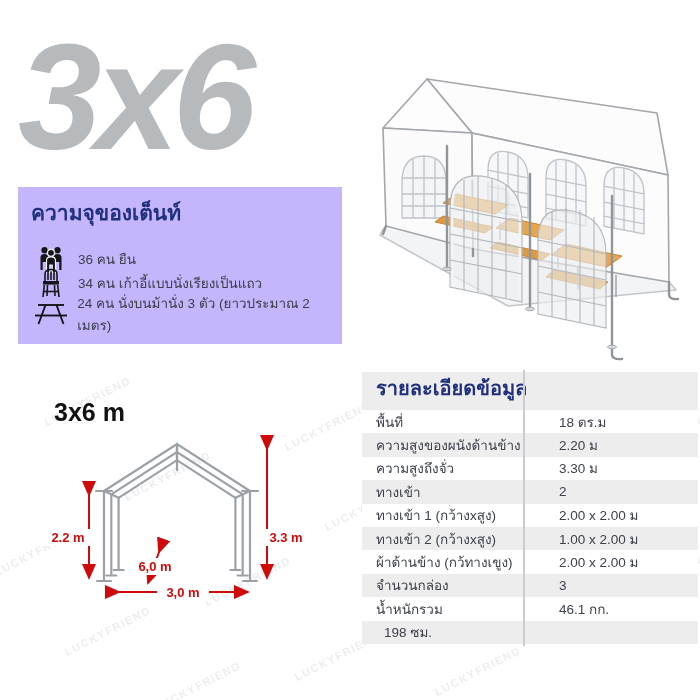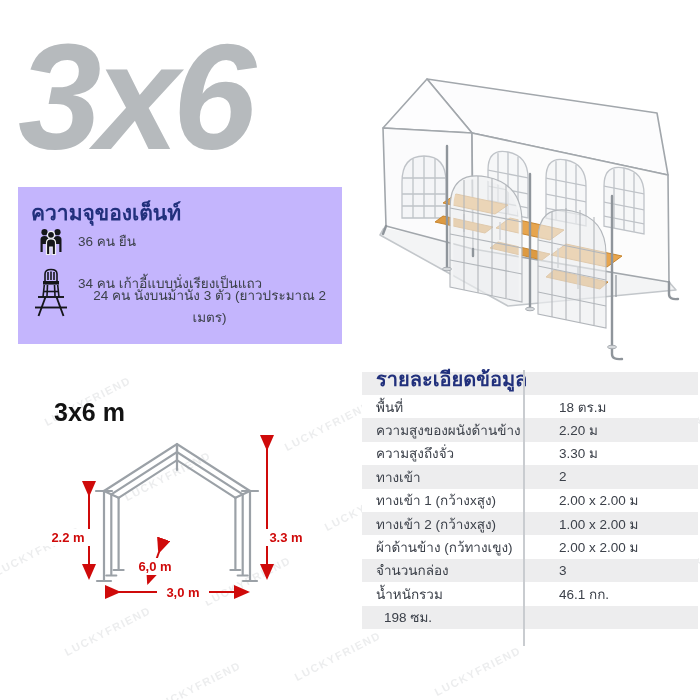--- a/index.html
+++ b/index.html
@@ -11,31 +11,31 @@
       color:rgba(110,116,122,0.13);transform:rotate(-27deg);white-space:nowrap;}
   
   .hero{position:absolute;left:18px;top:22px;z-index:2;font-size:150px;line-height:1;
         font-weight:900;font-style:italic;letter-spacing:-6px;color:#b6babd;}
   
   .capacity{position:absolute;left:18px;top:187px;width:324px;height:157px;background:#c4b5fd;z-index:2;}
   .capacity-title{position:absolute;left:13px;top:9px;font-size:21px;font-weight:bold;color:#21307c;}
   .cap-row{position:absolute;left:13px;display:flex;align-items:center;}
   .cap-row .ic{width:40px;display:flex;justify-content:center;}
   .cap-row .tx{font-size:13.5px;color:#3c414a;padding-left:7px;}
-  .cap-r1{top:36px;height:36px;text-align:center;}
+  .cap-r1{top:54px;height:36px;text-align:center;}
   .cap-r2{top:78px;height:36px;}
-  .cap-r3{top:101px;height:36px;text-align:center;}
+  .cap-r3{top:109px;height:36px;}
   
   .tent-illu{position:absolute;left:360px;top:56px;z-index:2;}
   
   .diagram-title{position:absolute;left:54px;top:398px;z-index:2;font-size:25px;font-weight:800;color:#121212;}
   .frame-svg{position:absolute;left:0;top:390px;z-index:2;}
   
   .spec{position:absolute;left:362px;top:372px;width:336px;z-index:2;}
-  .spec-head{height:23px;background:#ededee;display:flex;align-items:flex-end;}
+  .spec-head{height:38px;background:#ededee;display:flex;align-items:flex-start;}
   .spec-head .t{font-size:20px;font-weight:bold;color:#21307c;padding-left:14px;}
   .srow{height:23.4px;display:flex;align-items:center;background:#fff;}
   .srows .srow:nth-child(even){background:#ededee;}
   .srow .lbl{width:161px;padding-left:14px;font-size:13.5px;color:#3c414a;}
   .srow .val{padding-left:22px;font-size:13.5px;color:#3c414a;}
   .col-divider{position:absolute;left:523px;top:370px;width:2px;height:276px;background:#c9ccd0;z-index:3;}
 </style>
 </head>
 <body>
 

